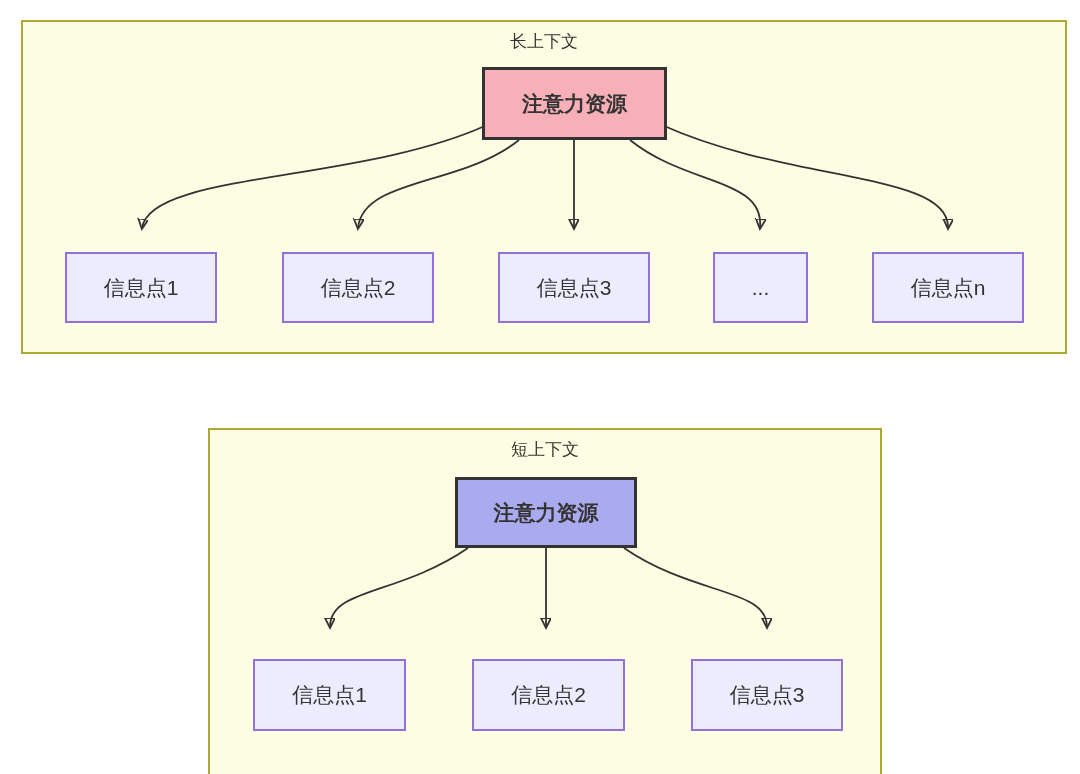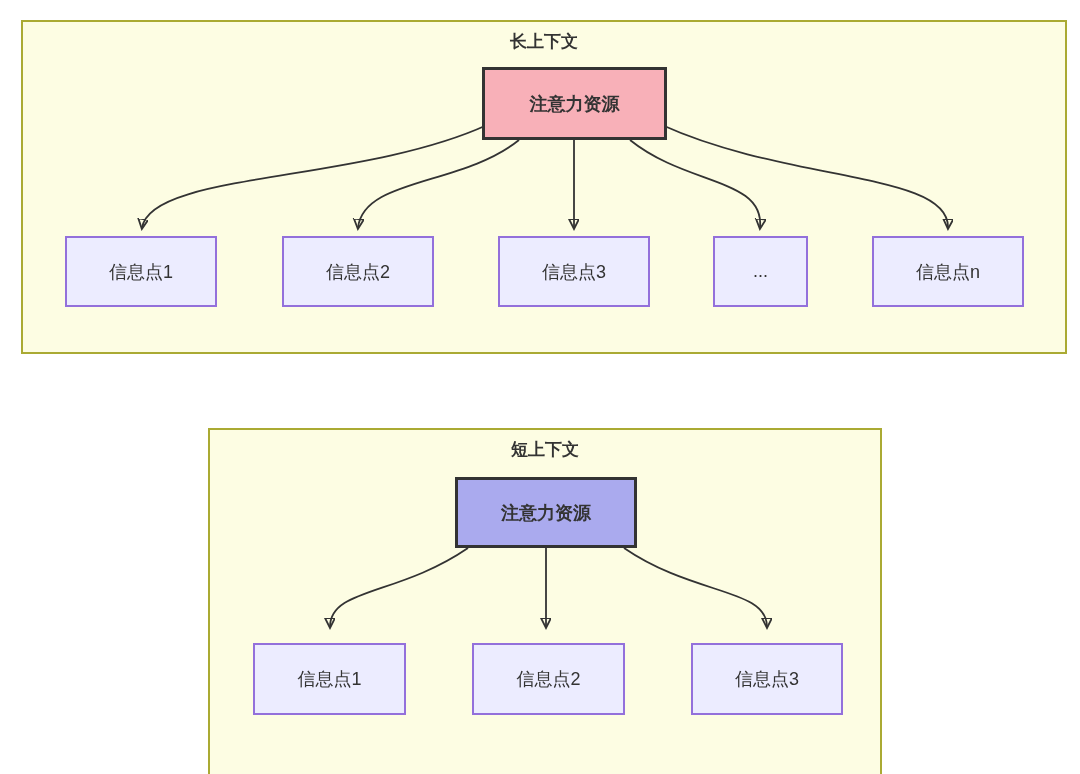--- a/index.html
+++ b/index.html
@@ -15,41 +15,42 @@
     position:absolute;
     background:#fdfde3;
     border:2px solid #aaaa33;
     box-sizing:border-box;
   }
   .container-title{
     position:absolute;
     top:8px;left:0;right:0;
     text-align:center;
     font-size:17px;
-    font-weight:bold;
+    font-weight:normal;
     color:#333333;
   }
   .node{
     position:absolute;
     display:flex;
     align-items:center;
     justify-content:center;
     box-sizing:border-box;
-    font-size:18px;
+    font-size:21px;
     color:#333333;
   }
   .root{
     border:3px solid #333333;
     font-weight:bold;
   }
   .root-long{ background:#f8b0b8; }
   .root-short{ background:#aaaaee; }
   .child{
     background:#ececff;
     border:2px solid #9370db;
+    margin-top:16px;
   }
   svg.edges{
     position:absolute;
     top:0;left:0;
     width:1080px;height:774px;
     pointer-events:none;
   }
   svg.edges path, svg.edges line{
     fill:none;
     stroke:#333333;

